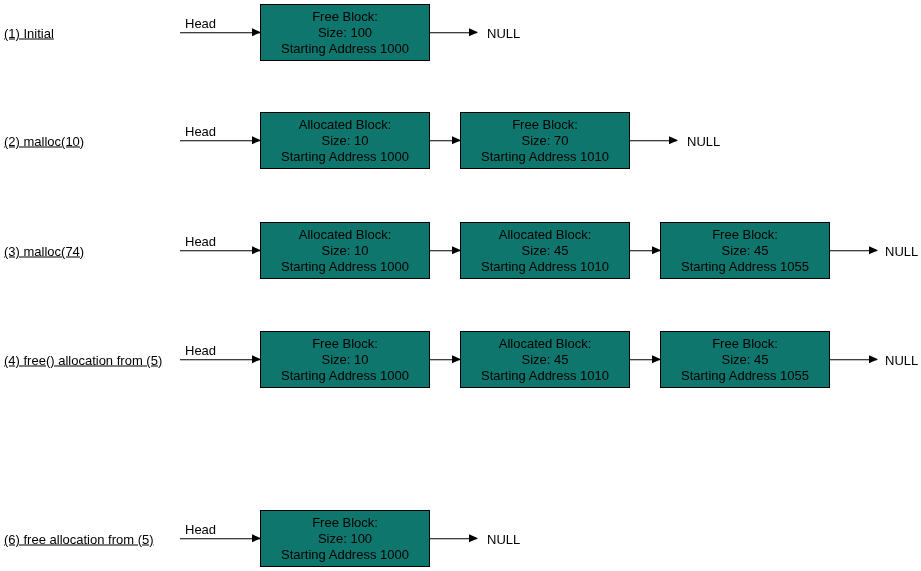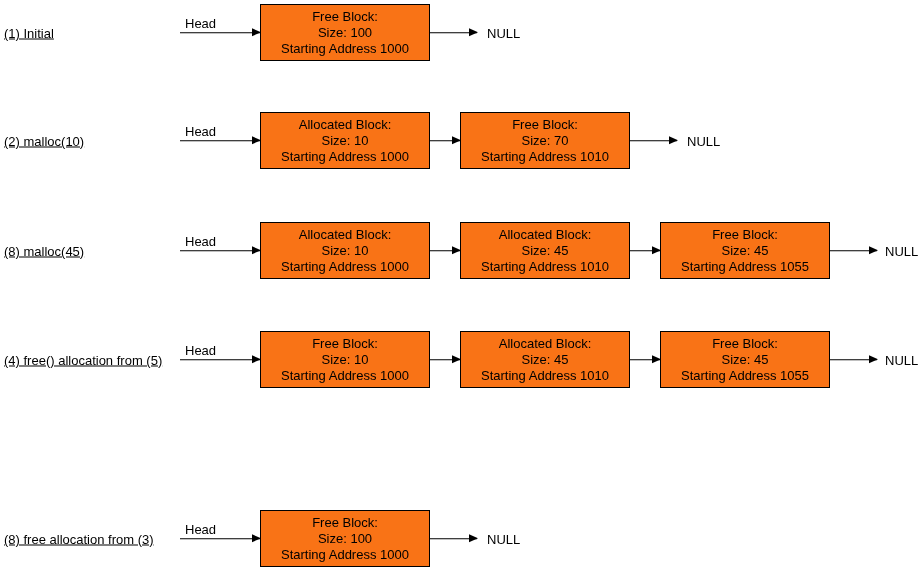--- a/index.html
+++ b/index.html
@@ -38,21 +38,21 @@
     border-bottom:4.5px solid transparent;
   }
   .head-arrow { left:180px; width:80px; }
   .conn-1 { left:430px; width:30px; }
   .conn-2 { left:630px; width:30px; }
   .null-arrow-c1 { left:430px; width:47px; }
   .null-arrow-c2 { left:630px; width:47px; }
   .null-arrow-c3 { left:830px; width:47px; }
   .node {
     position:absolute; top:0; width:170px; height:57px;
-    border:1px solid #000000; background:#f97316;
+    border:1px solid #000000; background:#0f766e;
     display:flex; flex-direction:column; align-items:center; justify-content:center;
     text-align:center; line-height:16px;
   }
   .node-col1 { left:260px; }
   .node-col2 { left:460px; }
   .node-col3 { left:660px; }
   .null-label {
     position:absolute; top:50%; transform:translateY(-50%);
     white-space:nowrap;
   }
@@ -91,21 +91,21 @@
     <div class="node node-col2">
       <div>Free Block:</div>
       <div>Size: 70</div>
       <div>Starting Address 1010</div>
     </div>
     <div class="arrow null-arrow-c2"></div>
     <div class="null-label null-c2">NULL</div>
   </div>
 
   <div class="row" style="top:222px">
-    <div class="row-label">(8) malloc(45)</div>
+    <div class="row-label">(3) malloc(74)</div>
     <div class="head-label">Head</div>
     <div class="arrow head-arrow"></div>
     <div class="node node-col1">
       <div>Allocated Block:</div>
       <div>Size: 10</div>
       <div>Starting Address 1000</div>
     </div>
     <div class="arrow conn-1"></div>
     <div class="node node-col2">
       <div>Allocated Block:</div>
@@ -142,21 +142,21 @@
       <div>Free Block:</div>
       <div>Size: 45</div>
       <div>Starting Address 1055</div>
     </div>
     <div class="arrow null-arrow-c3"></div>
     <div class="null-label null-c3">NULL</div>
   </div>
 
 
   <div class="row" style="top:510px">
-    <div class="row-label">(8) free allocation from (3)</div>
+    <div class="row-label">(6) free allocation from (5)</div>
     <div class="head-label">Head</div>
     <div class="arrow head-arrow"></div>
     <div class="node node-col1">
       <div>Free Block:</div>
       <div>Size: 100</div>
       <div>Starting Address 1000</div>
     </div>
     <div class="arrow null-arrow-c1"></div>
     <div class="null-label null-c1">NULL</div>
   </div>

